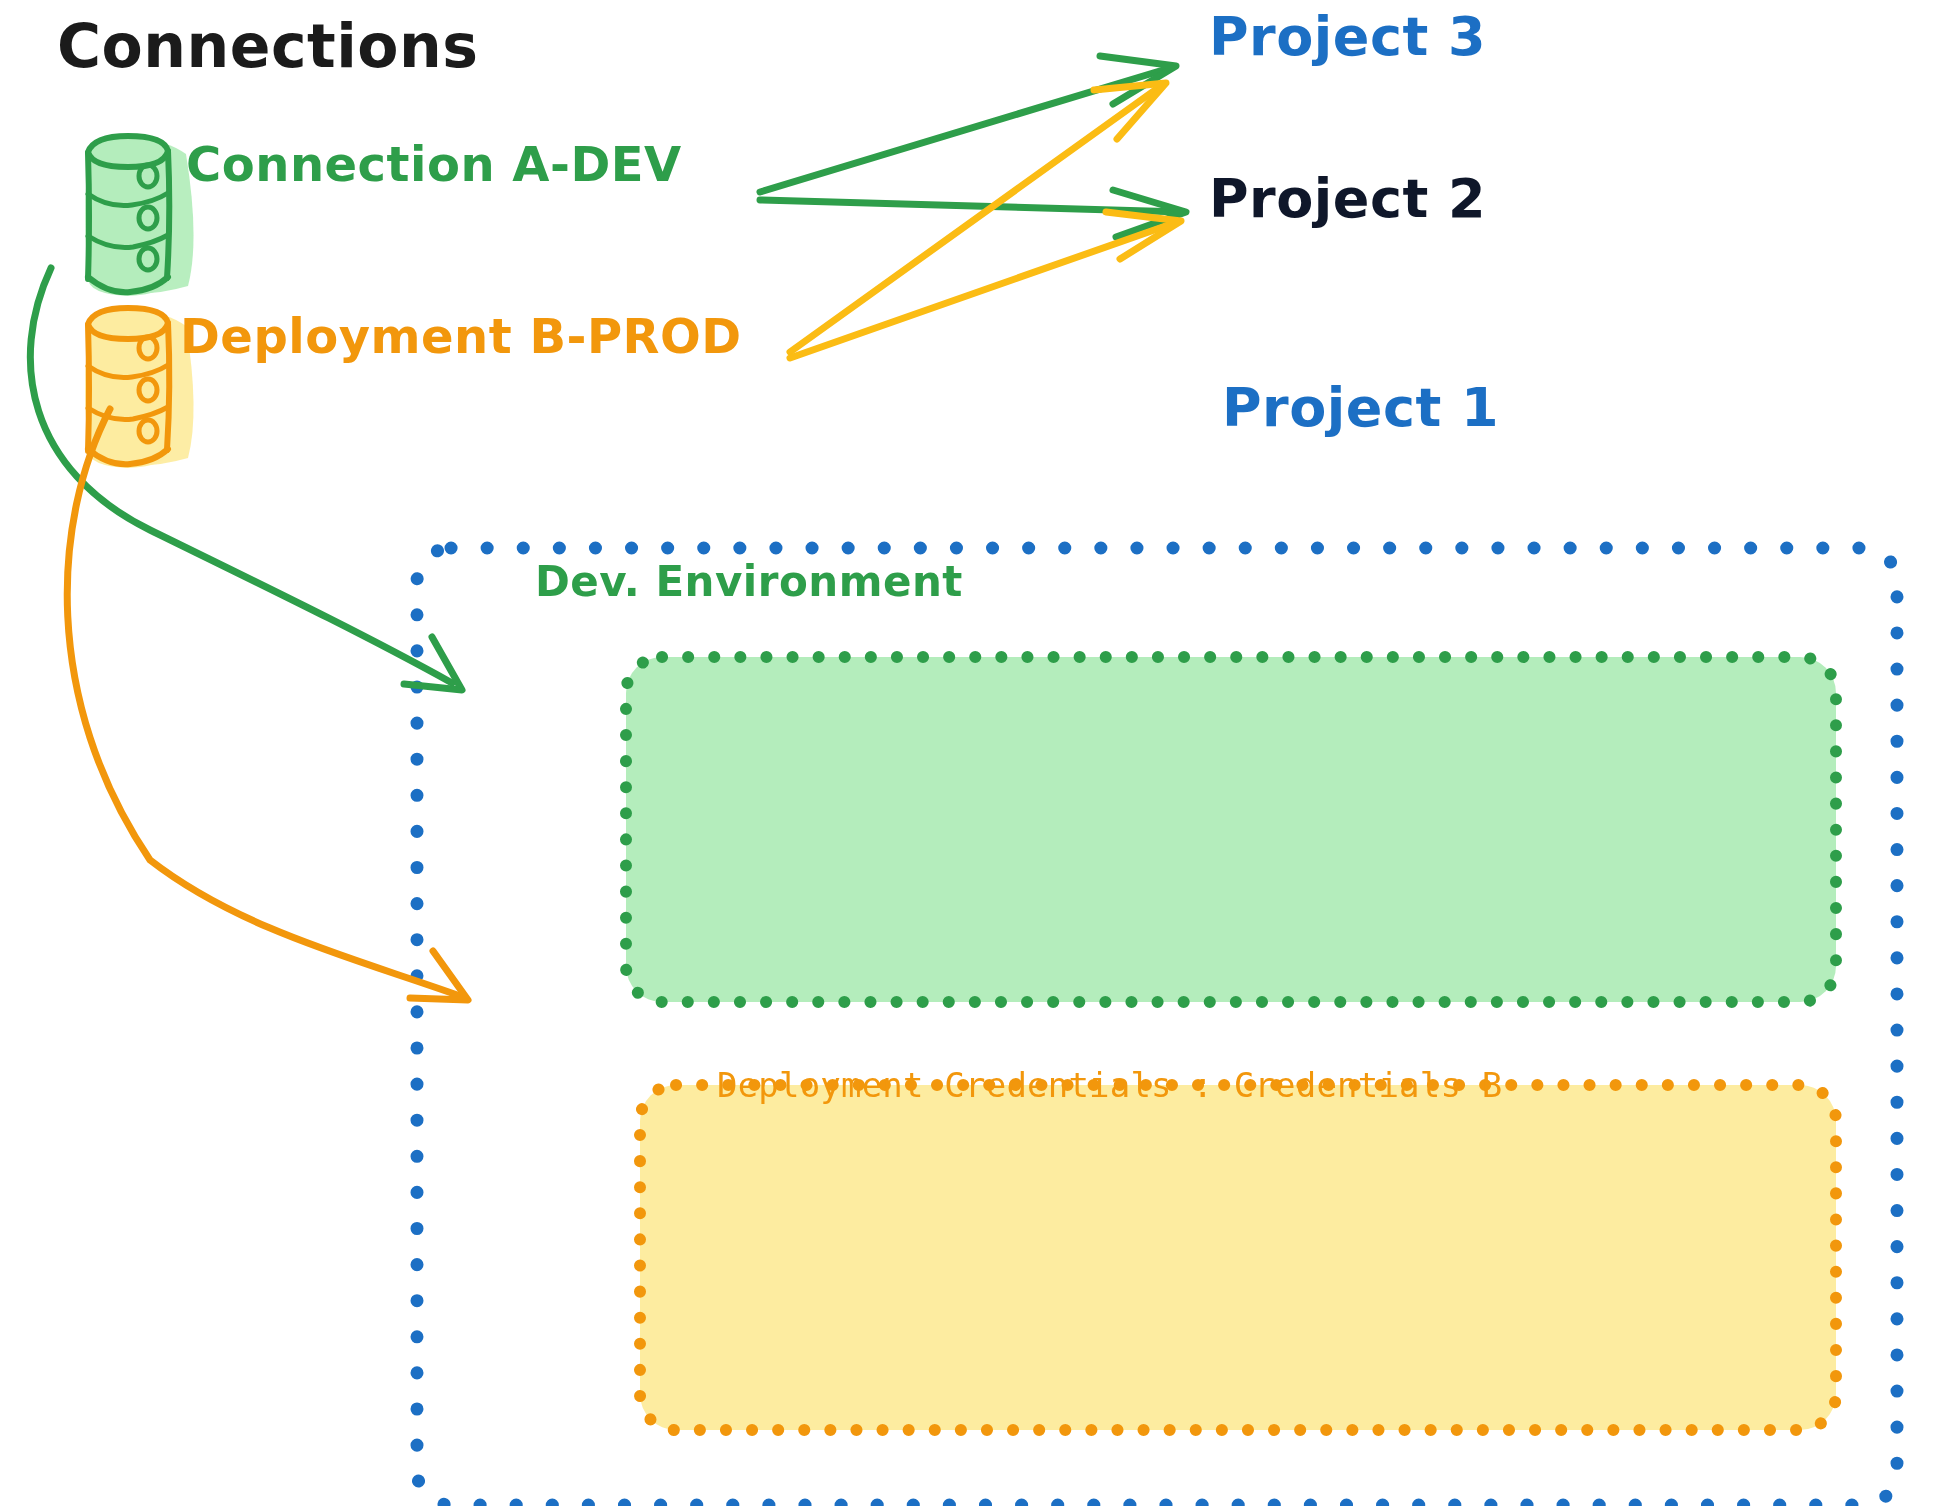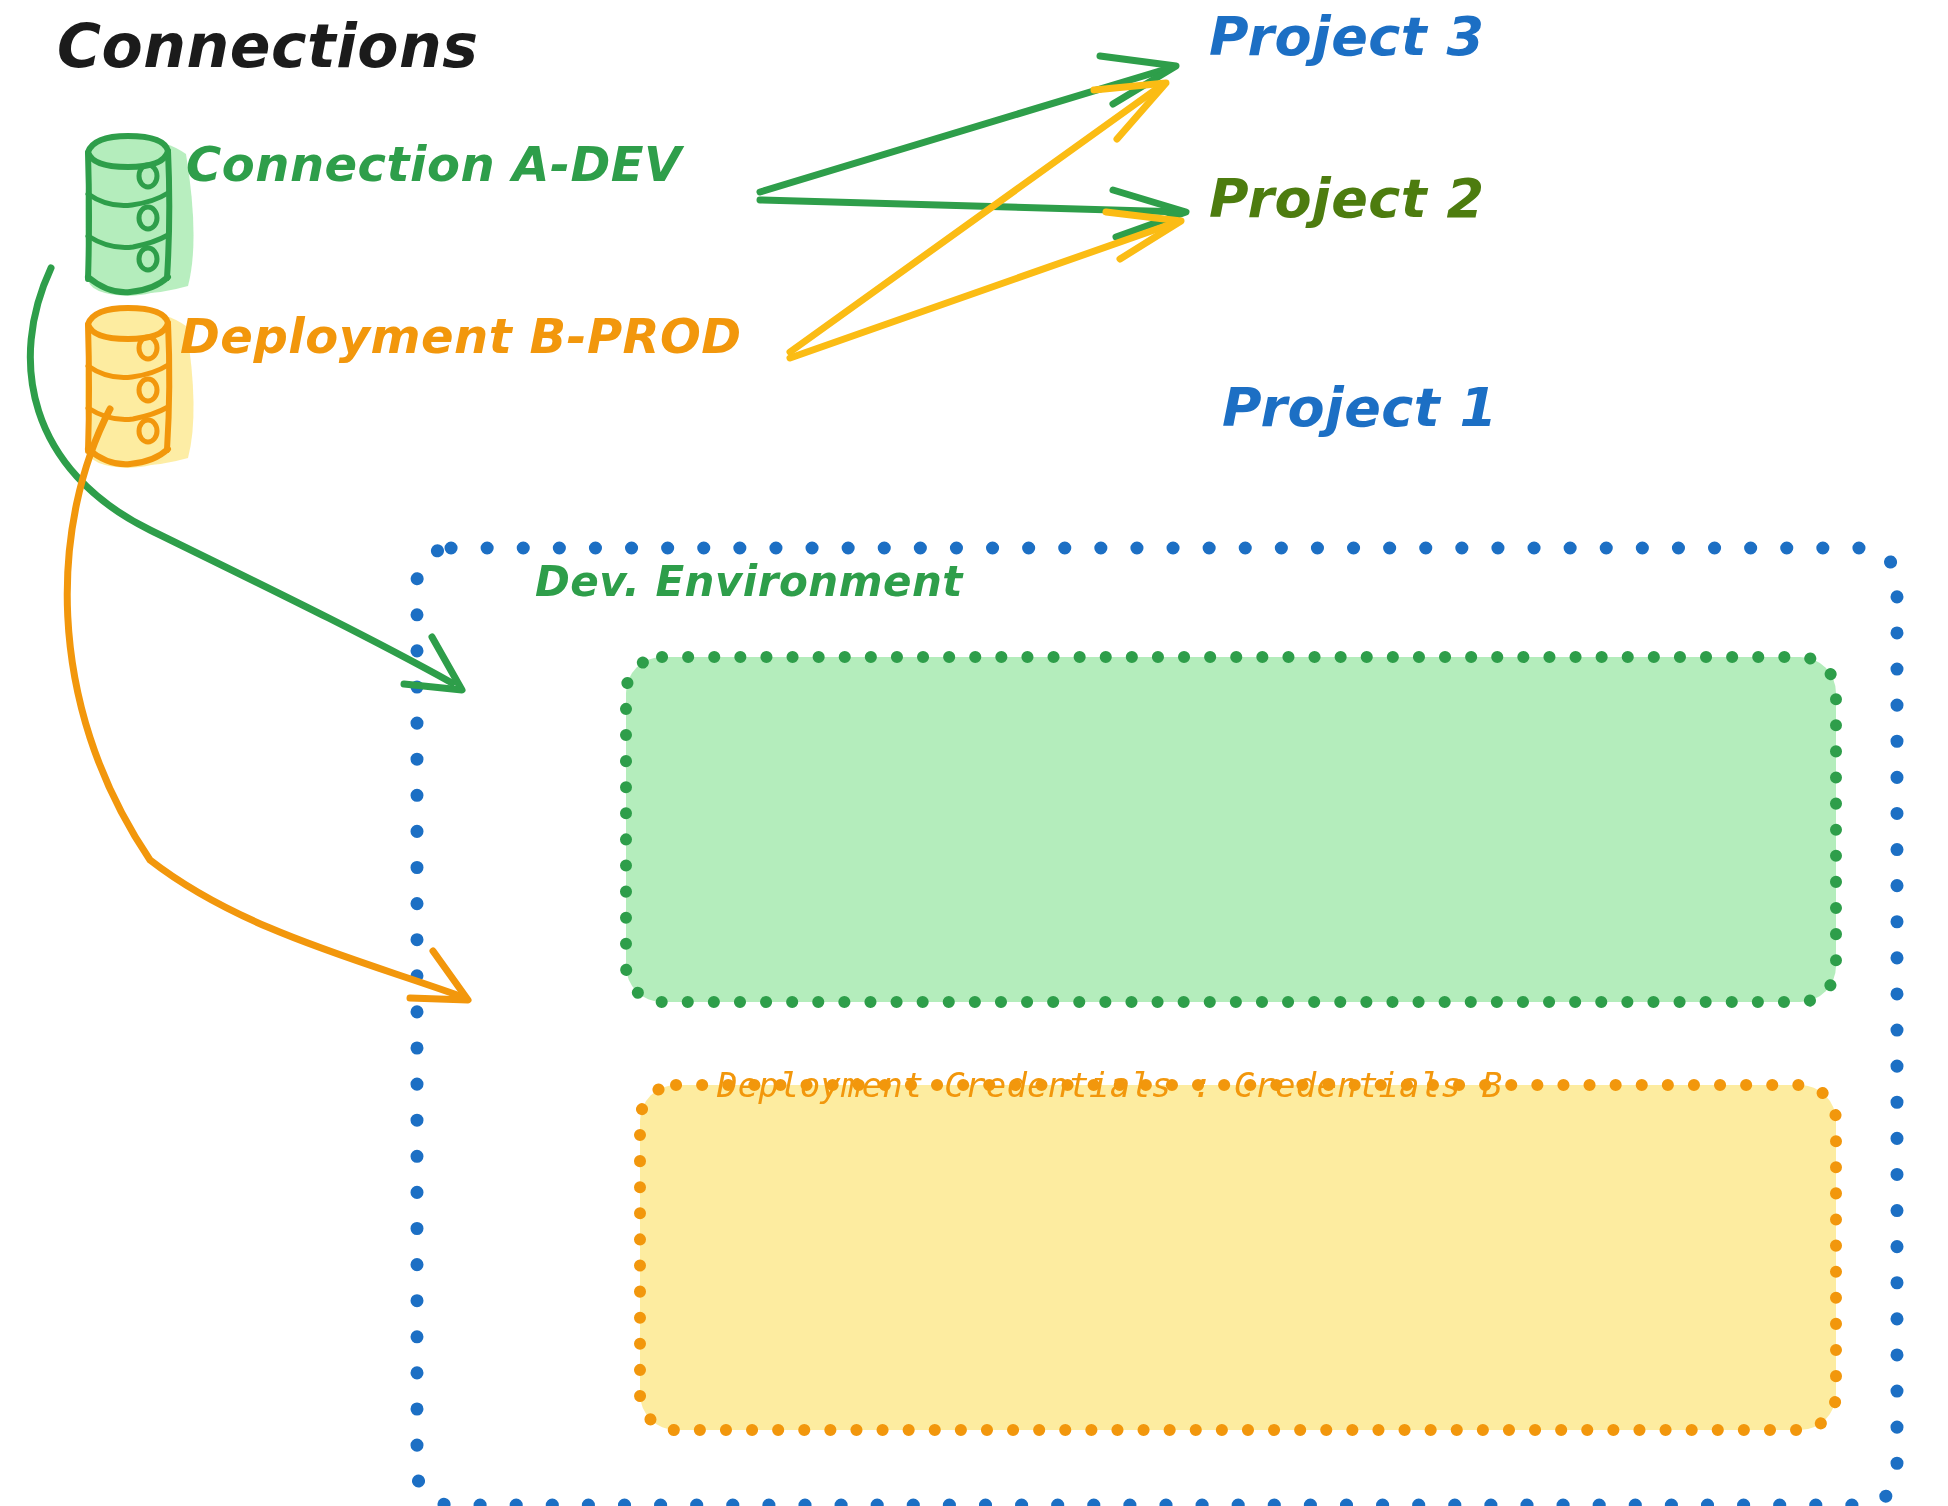--- a/index.html
+++ b/index.html
@@ -12,21 +12,20 @@
     height: 1506px;
     position: relative;
     overflow: hidden;
     font-family: "DejaVu Sans", sans-serif;
   }
   #stage {
     position: absolute;
     left: 0; top: 0;
     width: 1624px;
     height: 1506px;
-    font-style: italic;
   }
   #vec {
     position: absolute;
     left: 0; top: 0;
     width: 1948px;
     height: 1506px;
   }
   .hand {
     font-family: "DejaVu Sans", sans-serif;
     font-weight: 700;
@@ -62,21 +61,21 @@
   #label-project-3 {
     left: 1209px;
     top: 10px;
     font-size: 54px;
     color: #1C6FC4;
   }
   #label-project-2 {
     left: 1209px;
     top: 172px;
     font-size: 54px;
-    color: #4d7c0f;
+    color: #0f172a;
   }
   #label-project-1 {
     left: 1222px;
     top: 345px;
     font-size: 54px;
     color: #1C6FC4;
     margin-top: 36px;
   }
   #label-dev-env {
     left: 535px;

